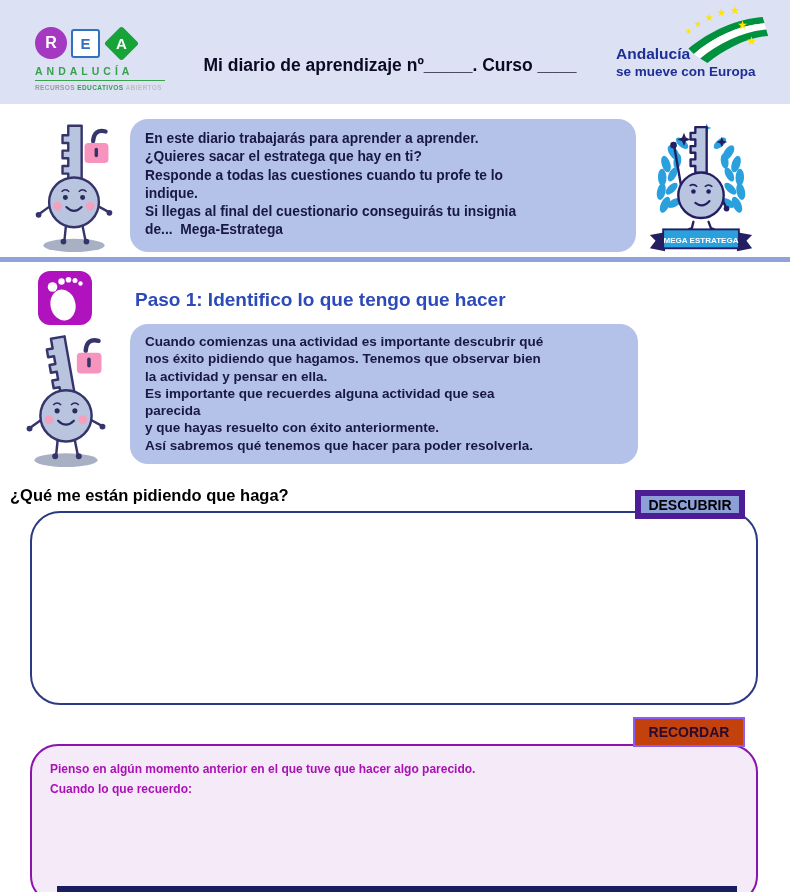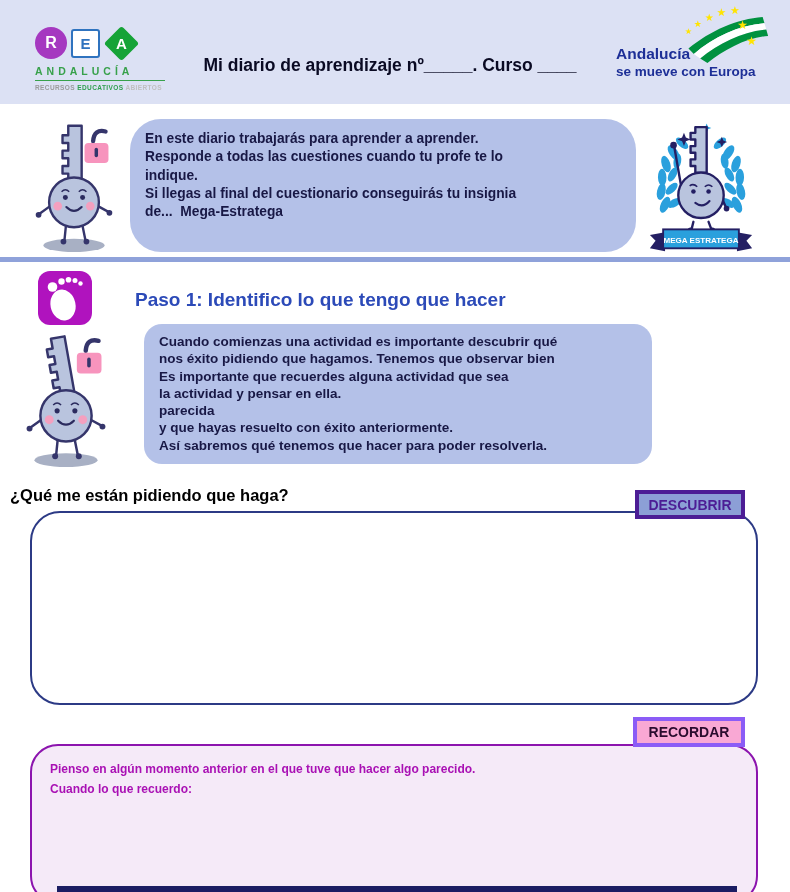--- a/index.html
+++ b/index.html
@@ -25,45 +25,45 @@
   .page-title{position:absolute;left:150px;top:55px;width:480px;text-align:center;
               font-size:17.5px;font-weight:bold;color:#0a0a23;}
   .junta{position:absolute;left:616px;top:45px;color:#1d2f97;font-weight:bold;line-height:1.2;}
   .junta-l1{font-size:15.5px;}
   .junta-l2{font-size:13.5px;}
   .junta-flag{position:absolute;left:683px;top:6px;width:86px;height:58px;}
 
   
   .mascot1{position:absolute;left:26px;top:120px;width:96px;height:134px;}
   .intro-box{position:absolute;left:130px;top:119px;width:506px;height:133px;background:#b4c1e8;
-             border-radius:31px;padding:11px 15px;box-sizing:border-box;}
+             border-radius:18px;padding:11px 15px;box-sizing:border-box;}
   .boxline{font-size:13.8px;font-weight:bold;color:#181845;line-height:18.3px;white-space:pre-wrap;}
   .badge{position:absolute;left:648px;top:110px;width:106px;height:146px;}
 
   .separator{position:absolute;left:0;top:257px;width:790px;height:5px;background:#8fa2da;}
 
   
   .foot-icon{position:absolute;left:38px;top:271px;width:54px;height:54px;background:#b013be;border-radius:12px;}
   .step-heading{position:absolute;left:135px;top:289px;font-size:19px;font-weight:bold;color:#2c4ab8;}
   .mascot2{position:absolute;left:16px;top:331px;width:100px;height:138px;}
-  .step-box{position:absolute;left:144px;top:324px;width:508px;height:140px;background:#b4c1e8;
+  .step-box{position:absolute;left:130px;top:324px;width:508px;height:140px;background:#b4c1e8;
             border-radius:18px;padding:9px 15px;box-sizing:border-box;}
   .step-box .boxline{font-size:13.5px;line-height:17.3px;}
 
   
   .question{position:absolute;left:10px;top:486px;font-size:16.5px;font-weight:bold;color:#000000;}
   .tag-discover{position:absolute;left:635px;top:490px;width:110px;height:29px;background:#8c9fd6;
-                border:4px solid #4c1d95;display:flex;align-items:center;justify-content:center;
-                font-size:14px;font-weight:bold;color:#4c1d95;z-index:5;box-sizing:border-box;}
+                border:6px solid #4c1d95;display:flex;align-items:center;justify-content:center;
+                font-size:14px;font-weight:bold;color:#000000;z-index:5;box-sizing:border-box;}
   .answer-box{position:absolute;left:30px;top:511px;width:728px;height:194px;background:#fff;
               border:2.5px solid #2c3a85;border-radius:30px;box-sizing:border-box;}
 
   
-  .tag-recall{position:absolute;left:633px;top:717px;width:112px;height:30px;background:#f9a8d4;
-              border:4px solid #8b5cf6;display:flex;align-items:center;justify-content:center;
+  .tag-recall{position:absolute;left:633px;top:717px;width:112px;height:30px;background:#c2410c;
+              border:2px solid #8b5cf6;display:flex;align-items:center;justify-content:center;
               font-size:14px;font-weight:bold;color:#2a0b2e;z-index:5;box-sizing:border-box;}
   .recall-box{position:absolute;left:30px;top:744px;width:728px;height:160px;background:#f5eaf8;
               border:2.5px solid #8c14ae;border-radius:28px;box-sizing:border-box;padding:13px 18px;}
   .recall-line{font-size:12px;font-weight:bold;color:#a911b4;line-height:20px;}
 
   .bottom-bar{position:absolute;left:57px;top:886px;width:680px;height:6px;background:#1b1d63;z-index:6;}
 </style>
 </head>
 <body>
 
@@ -124,20 +124,21 @@
     <path d="M42,91 q8,8 16,0" stroke="#2b2b5e" stroke-width="2.2" fill="none" stroke-linecap="round"></path>
     <g>
       <path d="M70,22 q1,-13 13,-10" stroke="#35356b" stroke-width="4.5" fill="none" stroke-linecap="round"></path>
       <rect x="61" y="24" width="25" height="21" rx="4" fill="#f794bd"></rect>
       <rect x="71.5" y="29" width="3.6" height="10" rx="1.8" fill="#35356b"></rect>
     </g>
   </svg>
 
   <div class="intro-box">
     <div class="boxline">En este diario trabajarás para aprender a aprender.</div>
+    <div class="boxline">¿Quieres sacar el estratega que hay en ti?</div>
     <div class="boxline">Responde a todas las cuestiones cuando tu profe te lo</div>
     <div class="boxline">indique.</div>
     <div class="boxline">Si llegas al final del cuestionario conseguirás tu insignia</div>
     <div class="boxline">de...  Mega-Estratega</div>
   </div>
 
   <svg class="badge" viewBox="0 0 112 146">
     <g id="wreathL" fill="#2aa0dd">
       <ellipse cx="18" cy="96" rx="4.5" ry="9" transform="rotate(25 18 96)"></ellipse>
       <ellipse cx="14" cy="82" rx="4.5" ry="9" transform="rotate(12 14 82)"></ellipse>
@@ -205,22 +206,22 @@
     <g>
       <path d="M70,20 q1,-13 13,-10" stroke="#35356b" stroke-width="4.5" fill="none" stroke-linecap="round"></path>
       <rect x="61" y="22" width="25" height="21" rx="4" fill="#f794bd"></rect>
       <rect x="71.5" y="27" width="3.6" height="10" rx="1.8" fill="#35356b"></rect>
     </g>
   </svg>
 
   <div class="step-box">
     <div class="boxline">Cuando comienzas una actividad es importante descubrir qué</div>
     <div class="boxline">nos éxito pidiendo que hagamos. Tenemos que observar bien</div>
+    <div class="boxline">la actividad y pensar en ella.</div>
     <div class="boxline">Es importante que recuerdes alguna actividad que sea</div>
-    <div class="boxline">la actividad y pensar en ella.</div>
     <div class="boxline">parecida</div>
     <div class="boxline">y que hayas resuelto con éxito anteriormente.</div>
     <div class="boxline">Así sabremos qué tenemos que hacer para poder resolverla.</div>
   </div>
 
   <div class="question">¿Qué me están pidiendo que haga?</div>
   <div class="tag-discover">DESCUBRIR</div>
   <div class="answer-box"></div>
 
   <div class="tag-recall">RECORDAR</div>

